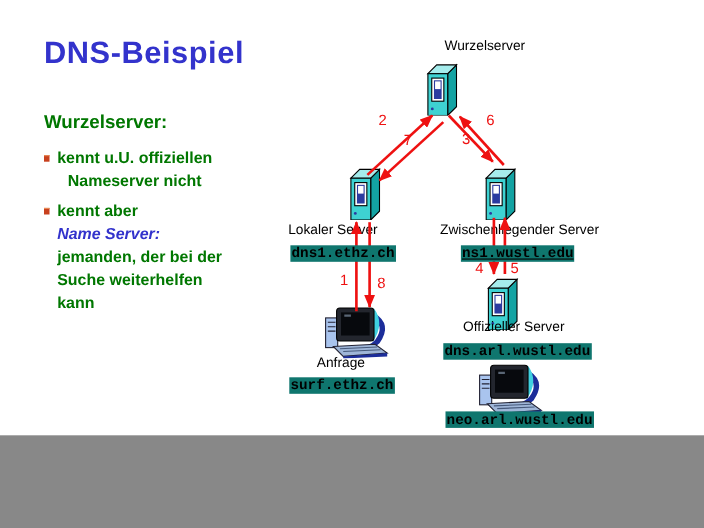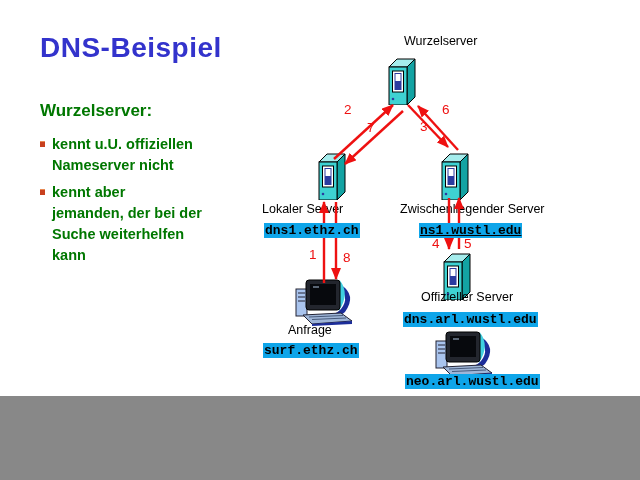--- a/index.html
+++ b/index.html
@@ -5,30 +5,30 @@
   html,body{margin:0;padding:0;background:#888;}
   #slide{
     position:relative;width:640px;height:396px;background:#ffffff;
     font-family:"Liberation Sans",sans-serif;overflow:hidden;
   }
   .abs{position:absolute;}
   
   #title{left:40px;top:32px;font-size:28px;font-weight:bold;color:#3333cc;letter-spacing:0.5px;}
   #heading{left:40px;top:101px;font-size:17px;font-weight:bold;color:#007700;}
   .bullet{display:flex;align-items:flex-start;}
-  #bullet1{left:40px;top:134px;}
+  #bullet1{left:40px;top:134px;text-align:center;}
   #bullet2{left:40px;top:182px;justify-content:center;}
   .marker{width:5px;height:5px;background:#c8401e;border-top:1px solid #e88a55;margin-top:7px;margin-right:7px;flex:0 0 auto;}
   .bullet-lines{font-size:14.5px;font-weight:bold;line-height:21px;}
   .green-line{color:#007700;}
   .blue-line{color:#3333cc;font-style:italic;}
   
   .node-label{font-size:12.5px;color:#000000;z-index:1;white-space:nowrap;}
   .hostname{font-family:"Liberation Mono","DejaVu Sans Mono",monospace;font-size:13px;font-weight:bold;
-            color:#000;background:#0ea5e9;padding:0 1px;z-index:3;white-space:nowrap;}
+            color:#000;background:#0f766e;padding:0 1px;z-index:3;white-space:nowrap;}
   #root-label{left:404px;top:34px;}
   #local-label{left:262px;top:202px;}
   #intermediate-label{left:400px;top:202px;}
   #official-label{left:421px;top:290px;}
   #client-label{left:288px;top:323px;}
   #host-local{left:264px;top:223px;}
   #host-intermediate{left:419px;top:223px;text-decoration:underline;}
   #host-official{left:403px;top:312px;}
   #host-client{left:263px;top:343px;}
   #host-remote{left:405px;top:374px;}
@@ -68,20 +68,21 @@
     <div class="bullet-lines">
       <div class="green-line">kennt u.U. offiziellen</div>
       <div class="green-line">Nameserver nicht</div>
     </div>
   </div>
 
   <div class="abs bullet" id="bullet2">
     <span class="marker"></span>
     <div class="bullet-lines">
       <div class="green-line">kennt aber</div>
+      <div class="blue-line">Name Server:</div>
       <div class="green-line">jemanden, der bei der</div>
       <div class="green-line">Suche weiterhelfen</div>
       <div class="green-line">kann</div>
     </div>
   </div>
 
   <div class="abs node-label" id="root-label">Wurzelserver</div>
   <div class="abs node-label" id="local-label">Lokaler Server</div>
   <div class="abs node-label" id="intermediate-label">Zwischenliegender Server</div>
   <div class="abs node-label" id="official-label" style="z-index:3;">Offizieller Server</div>

